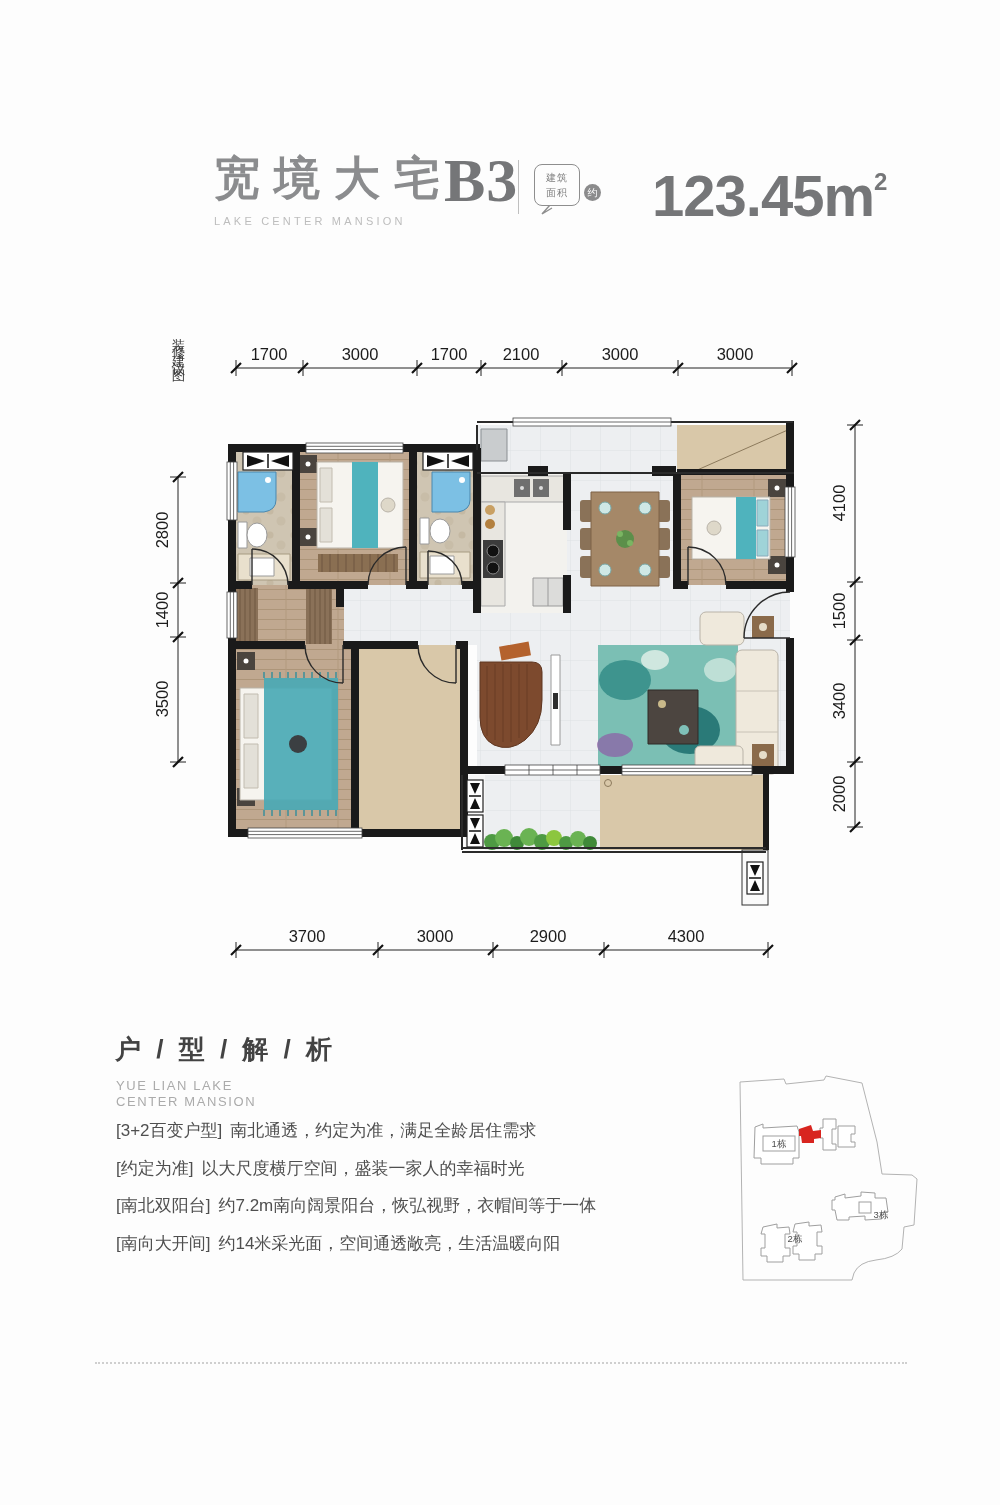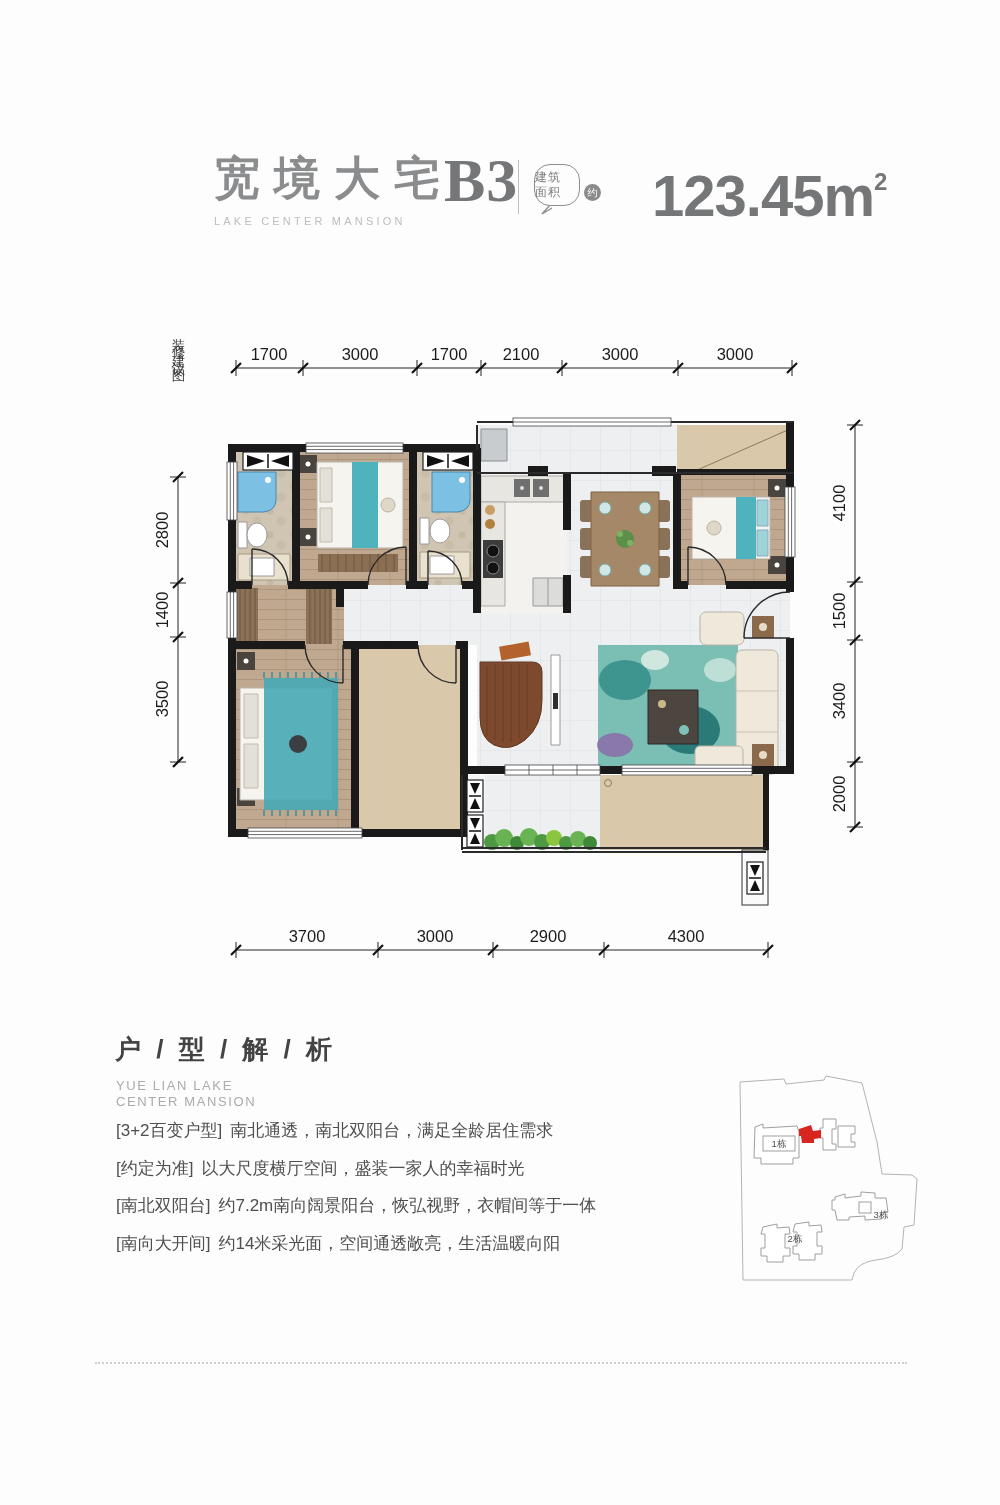--- a/index.html
+++ b/index.html
@@ -7,22 +7,22 @@
         font-family:"Liberation Sans",sans-serif;color:#333;}
   
   .title-block{position:absolute;left:214px;top:150px;}
   .main-title{font-family:"Liberation Serif",serif;font-size:46px;font-weight:700;
               color:#8b8c8e;letter-spacing:14px;line-height:58px;white-space:nowrap;}
   .main-sub{font-size:11px;color:#bdbdbd;letter-spacing:3.2px;margin-top:7px;}
   .unit-code{position:absolute;left:444px;top:146px;font-size:62px;font-weight:700;
              color:#757678;letter-spacing:1px;line-height:68px;font-family:Liberation Serif, serif;}
   .hdr-divider{position:absolute;left:518px;top:160px;width:1px;height:54px;background:#bfbfbf;}
   .area-bubble{position:absolute;left:534px;top:164px;width:44px;height:40px;border:1.5px solid #8e8e8e;
-               border-radius:16px;display:flex;flex-direction:column;align-items:flex-start;justify-content:center;
-               font-size:12px;color:#7e7e7e;line-height:15px;letter-spacing:1px;background:#fdfdfd;}
+               border-radius:8px;display:flex;flex-direction:column;align-items:center;justify-content:center;
+               font-size:10px;color:#7e7e7e;line-height:15px;letter-spacing:1px;background:#fdfdfd;}
   .bubble-tail{position:absolute;left:540px;top:205px;width:14px;height:10px;}
   .approx-circle{position:absolute;left:584px;top:184px;width:17px;height:17px;border-radius:50%;
                  background:#8b8b8c;color:#fff;font-size:10px;display:flex;align-items:center;
                  justify-content:center;}
   .area-number{position:absolute;left:628px;top:150px;font-size:58px;font-weight:700;color:#757678;
                letter-spacing:-1px;line-height:64px;white-space:nowrap;margin-left:24px;}
   .area-number sup{font-size:24px;font-weight:700;vertical-align:26px;letter-spacing:0;}
   
   .side-note{position:absolute;left:168px;top:327px;writing-mode:vertical-rl;text-orientation:upright;
              font-size:13.5px;color:#3c3c3c;letter-spacing:8px;line-height:20px;}
@@ -447,21 +447,21 @@
     </g>
   </svg>
 
   <div class="sec-title">户 / 型 / 解 / 析</div>
   <div class="sec-sub">
     <div>YUE LIAN LAKE</div>
     <div>CENTER MANSION</div>
   </div>
   <div class="features">
     <div class="feature-row">
-      <span class="feature-tag">[3+2百变户型]</span><span>南北通透，南北双阳台，满足全龄居住需求</span>
+      <span class="feature-tag">[3+2百变户型]</span><span>南北通透，约定为准，满足全龄居住需求</span>
     </div>
     <div class="feature-row">
       <span class="feature-tag">[约定为准]</span><span>以大尺度横厅空间，盛装一家人的幸福时光</span>
     </div>
     <div class="feature-row">
       <span class="feature-tag">[南北双阳台]</span><span>约7.2m南向阔景阳台，恢弘视野，衣帽间等于一体</span>
     </div>
     <div class="feature-row">
       <span class="feature-tag">[南向大开间]</span><span>约14米采光面，空间通透敞亮，生活温暖向阳</span>
     </div>

